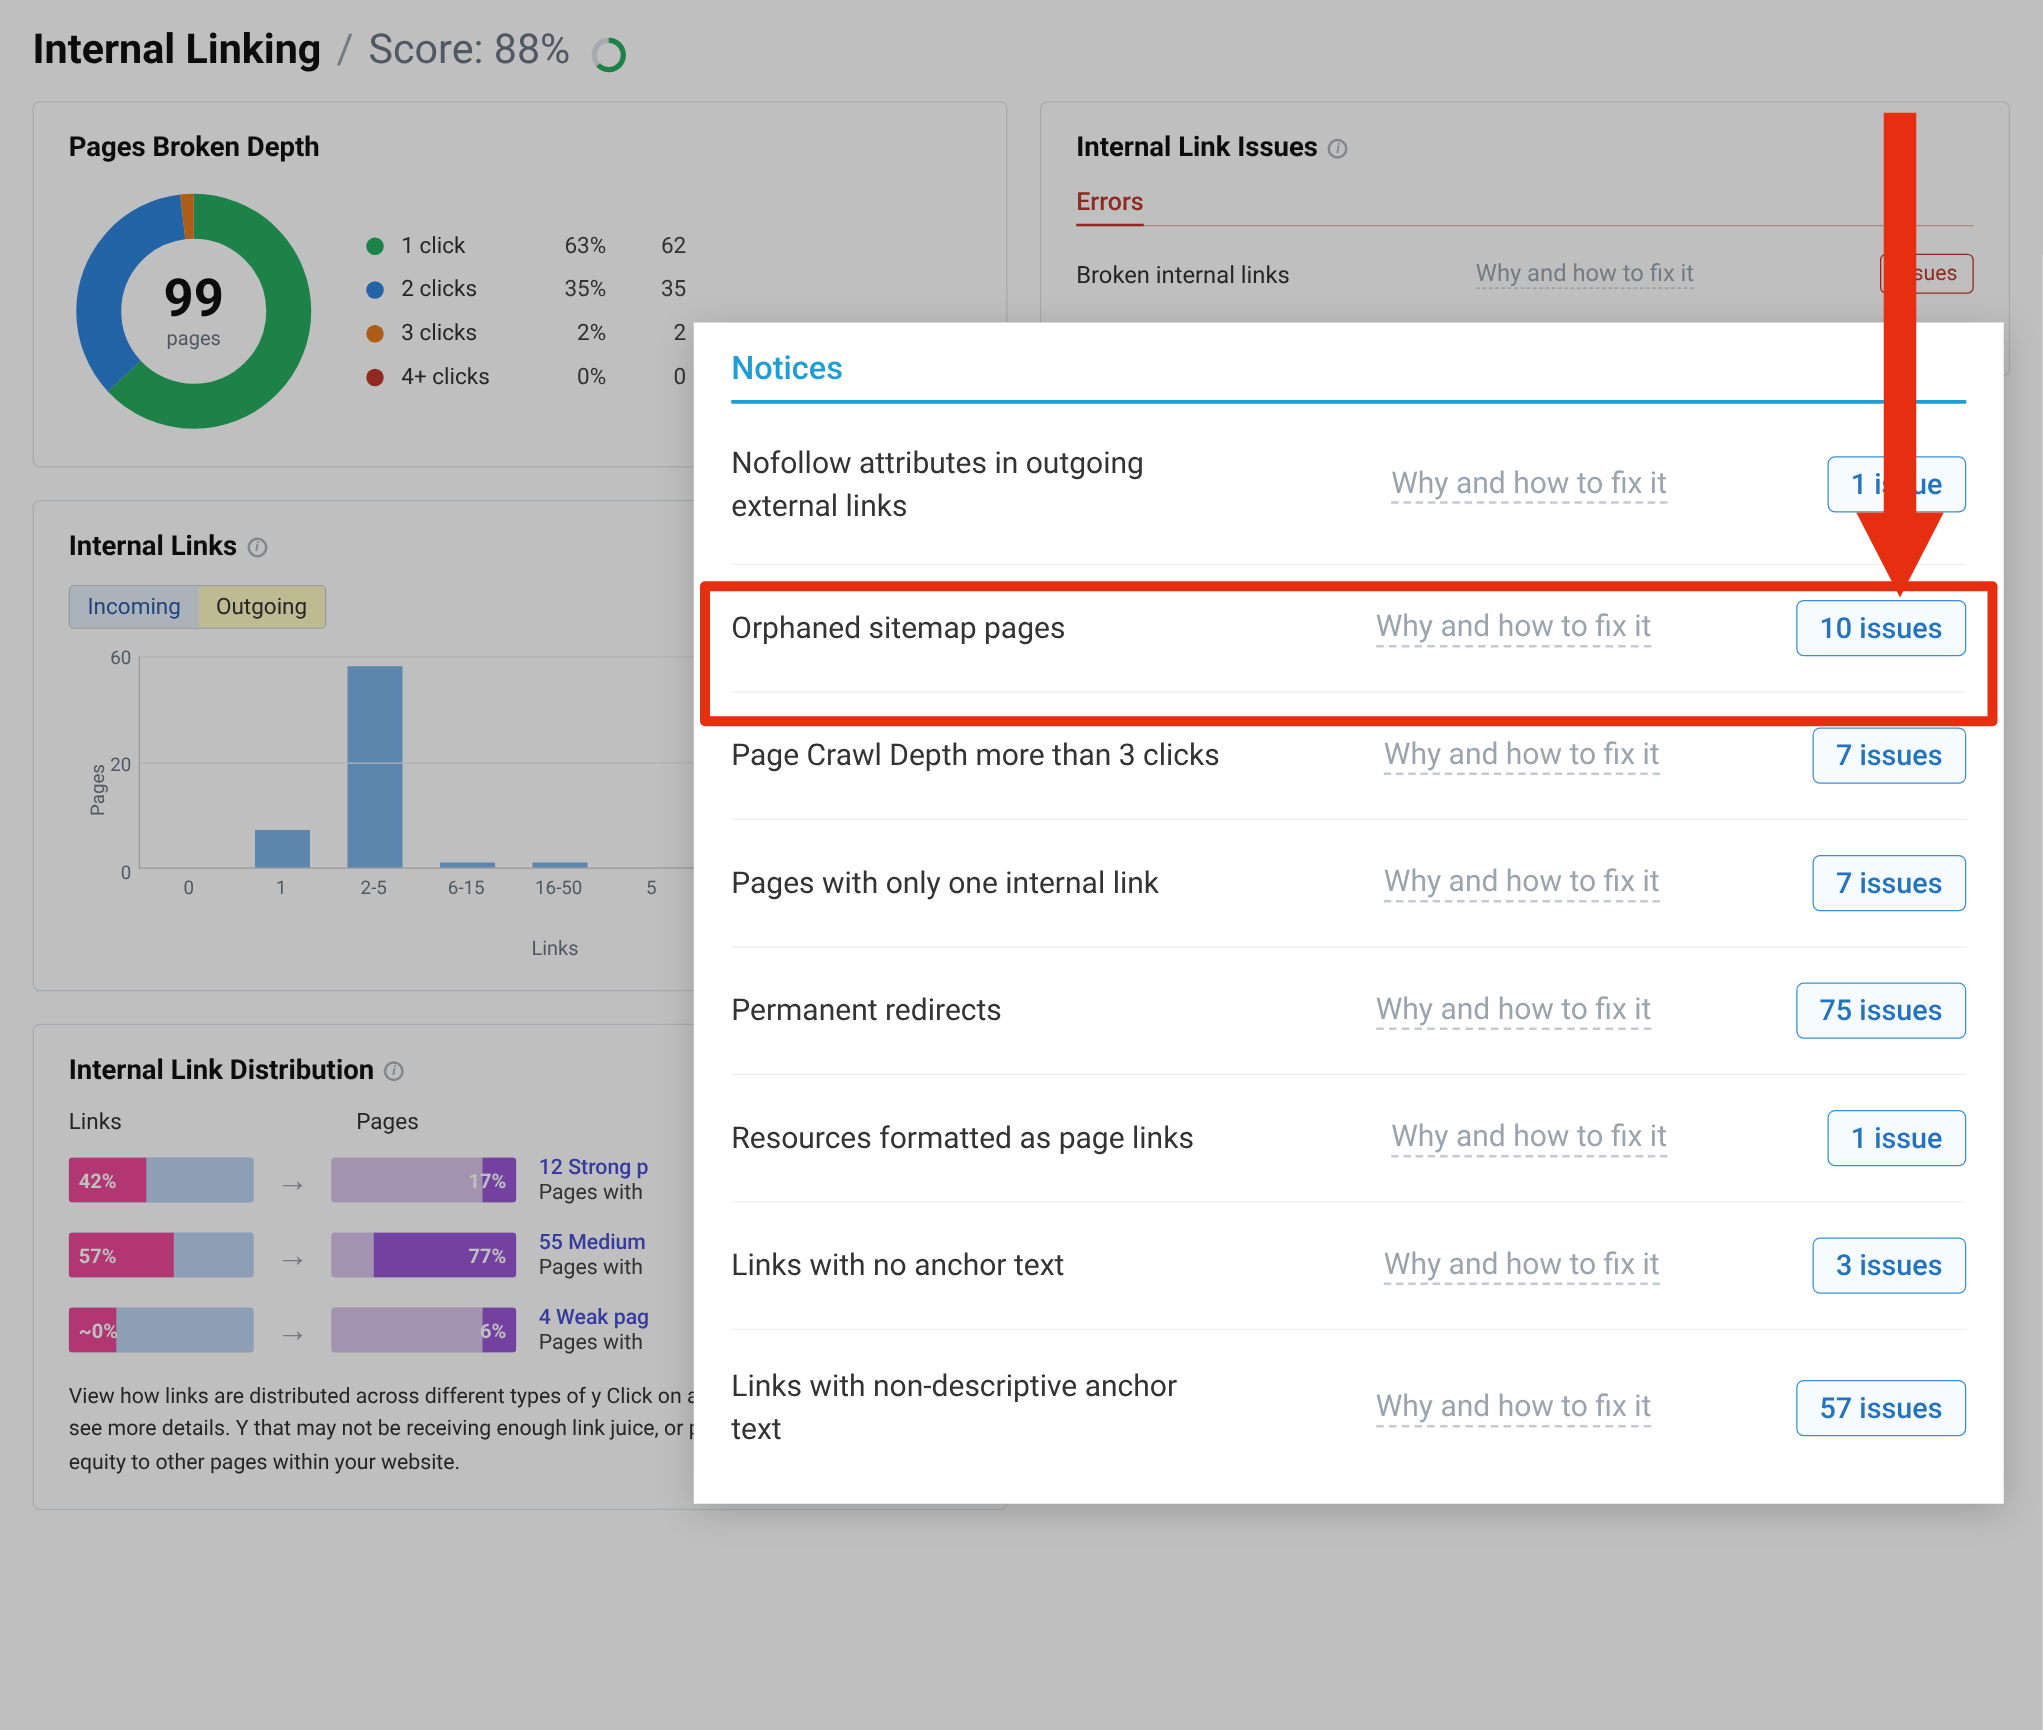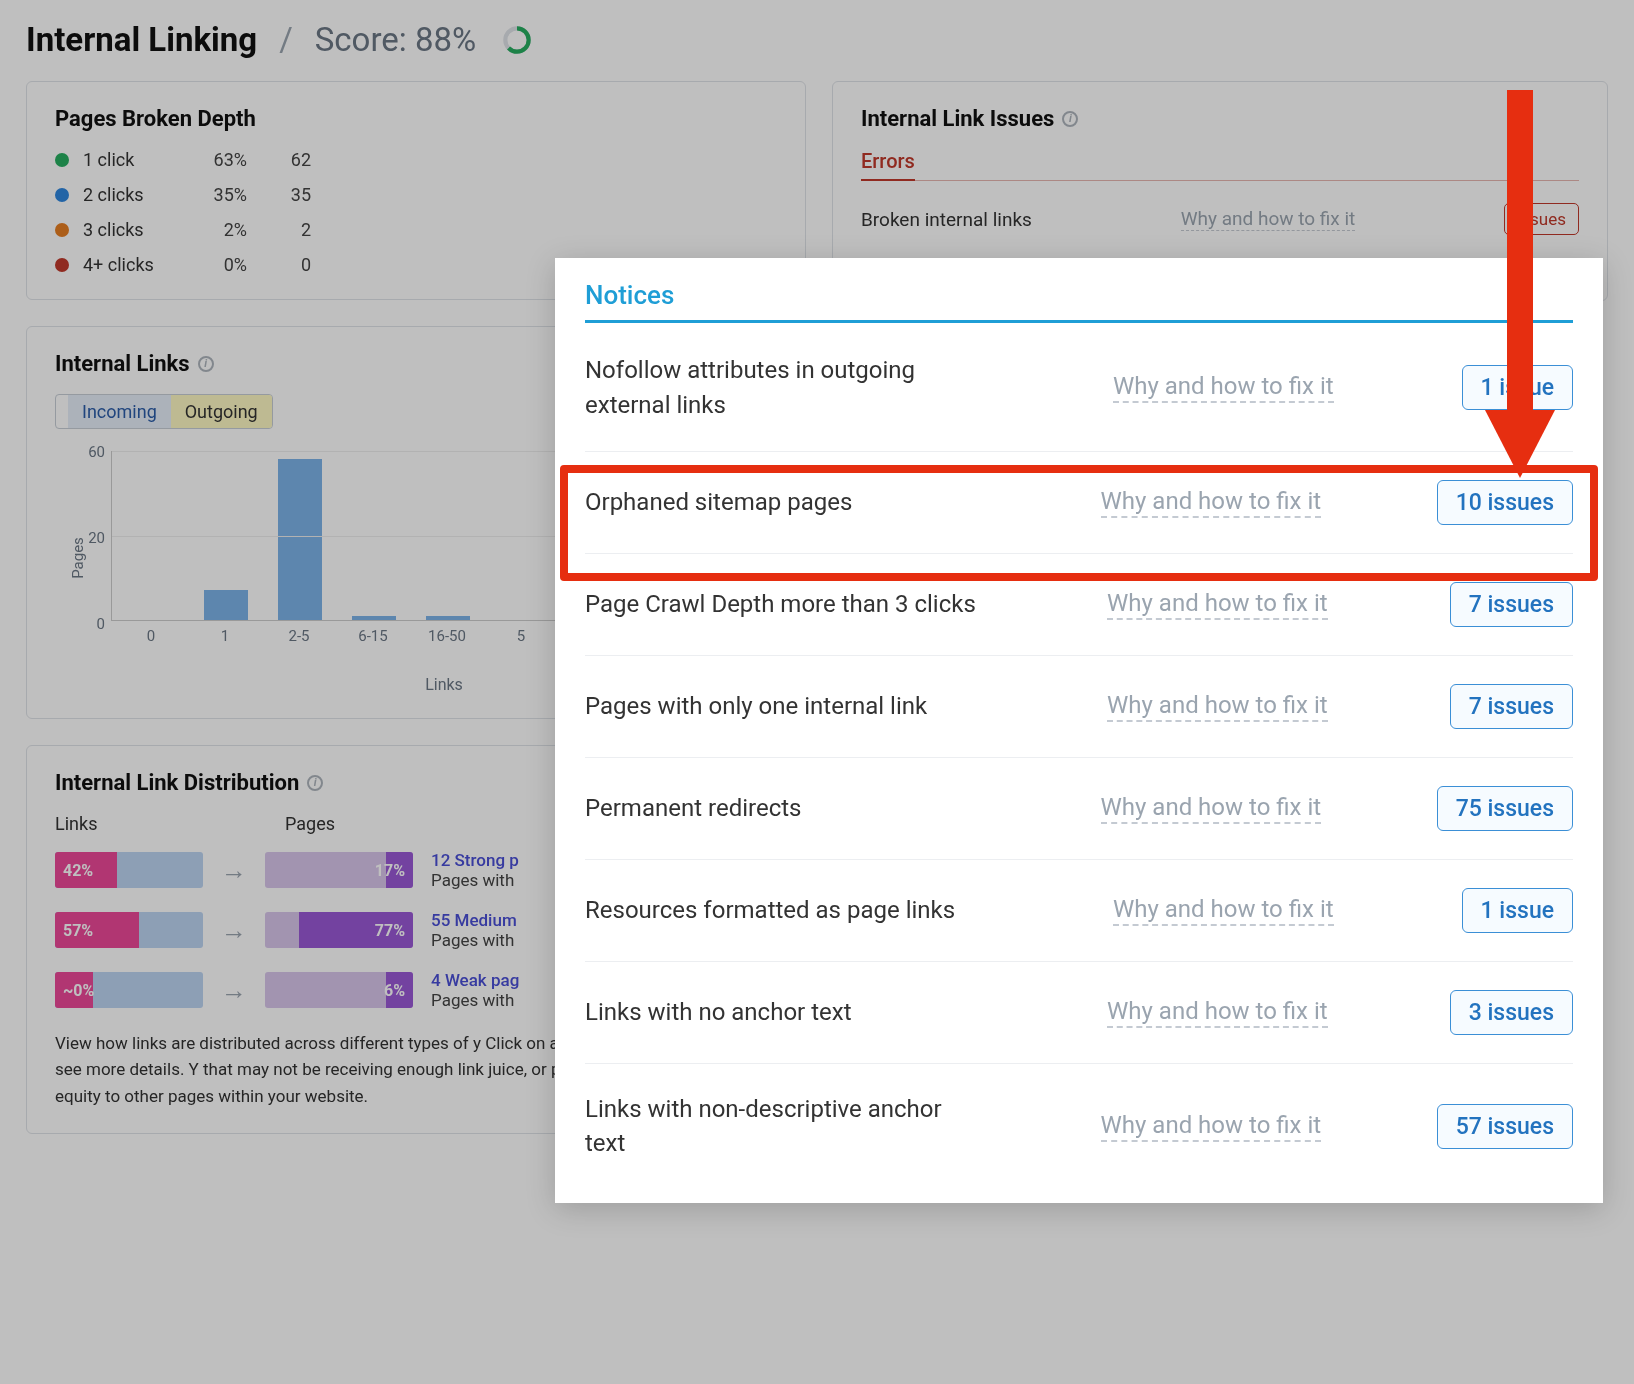--- a/index.html
+++ b/index.html
@@ -2,21 +2,21 @@
 <html><head>
 <meta charset="utf-8">
 <style>
   * { box-sizing: border-box; margin: 0; padding: 0; }
   body { font-family: -apple-system, BlinkMacSystemFont, "Segoe UI", Roboto, Arial, sans-serif; background: #fff; color: #333; width: 1634px; height: 1384px; position: relative; overflow: hidden; }
 
   .bg-wrap { position: absolute; inset: 0; padding: 20px 26px; }
   .dim-overlay { position: absolute; inset: 0; background: rgba(0,0,0,0.25); z-index: 4; }
 
   
-  .title-row { display: flex; align-items: center; gap: 22px; margin-bottom: 22px; }
+  .title-row { display: flex; align-items: flex-end; gap: 12px; margin-bottom: 22px; }
   .title-text { font-size: 33px; font-weight: 700; color: #111; }
   .title-sep { font-size: 33px; color: #9aa4af; font-weight: 400; }
   .title-score { font-size: 33px; color: #6b7785; font-weight: 400; }
   .score-ring { width: 30px; height: 30px; margin-left: 4px; }
 
   .cols { display: flex; gap: 26px; }
   .col-left { width: 780px; display: flex; flex-direction: column; gap: 26px; }
   .col-right { flex: 1; }
 
   .card { border: 1px solid #dfe3e8; border-radius: 6px; background: #fff; padding: 24px 28px; }
@@ -31,21 +31,21 @@
   .donut-num { font-size: 42px; font-weight: 700; color: #111; line-height: 1; }
   .donut-sub { font-size: 16px; color: #6b7785; }
   .legend { display: flex; flex-direction: column; gap: 14px; font-size: 18px; color: #333; }
   .legend-row { display: flex; align-items: center; gap: 14px; }
   .dot { width: 14px; height: 14px; border-radius: 50%; }
   .legend-label { width: 90px; }
   .legend-pct { width: 60px; color: #444; text-align: right; }
   .legend-cnt { width: 50px; color: #444; text-align: right; }
 
   
-  .tabs { display: inline-flex; border: 1px solid #c7ced6; border-radius: 4px; overflow: hidden; font-size: 18px; margin-bottom: 14px; padding-left: 12px; }
+  .tabs { display: inline-flex; border: 1px solid #c7ced6; border-radius: 4px; overflow: hidden; font-size: 18px; margin-bottom: 14px; }
   .tab { padding: 6px 14px; background: #fef9c3; color: #333; }
   .tab.active { background: #e6eef8; color: #2b5ca8; }
   .mini-chart { position: relative; height: 230px; padding: 8px 0 0 56px; }
   .y-axis-lbl { position: absolute; left: 2px; top: 50%; transform: translateY(-50%) rotate(-90deg); font-size: 15px; color: #6b7785; }
   .y-ticks { position: absolute; left: 22px; top: 0; bottom: 40px; width: 28px; display: flex; flex-direction: column; justify-content: space-between; font-size: 15px; color: #6b7785; text-align: right; }
   .chart-area { position: relative; height: 170px; border-left: 1px solid #ccc; border-bottom: 1px solid #ccc; display: flex; align-items: flex-end; gap: 30px; padding: 0 18px; }
   .grid-line { position: absolute; left: 0; right: 0; border-top: 1px solid #eee; }
   .bar { width: 44px; background: #7db3e8; }
   .x-ticks { display: flex; gap: 30px; padding: 6px 18px 0 18px; font-size: 15px; color: #6b7785; }
   .x-tick { width: 44px; text-align: center; }
@@ -109,20 +109,31 @@
     </svg>
   </div>
 
   <div class="cols">
 
     <div class="col-left">
 
       <div class="card">
         <div class="card-title">Pages Broken Depth</div>
         <div class="depth-body">
+          <div class="donut-wrap">
+            <svg viewBox="0 0 100 100" width="200" height="200">
+              <circle cx="50" cy="50" r="38" fill="none" stroke="#27ae60" stroke-width="18" stroke-dasharray="150.3 238.8" transform="rotate(-90 50 50)"></circle>
+              <circle cx="50" cy="50" r="38" fill="none" stroke="#2e86de" stroke-width="18" stroke-dasharray="83.6 238.8" stroke-dashoffset="-150.3" transform="rotate(-90 50 50)"></circle>
+              <circle cx="50" cy="50" r="38" fill="none" stroke="#e67e22" stroke-width="18" stroke-dasharray="4.9 238.8" stroke-dashoffset="-233.9" transform="rotate(-90 50 50)"></circle>
+            </svg>
+            <div class="donut-center">
+              <div class="donut-num">99</div>
+              <div class="donut-sub">pages</div>
+            </div>
+          </div>
           <div class="legend" id="depth-legend">
               <div class="legend-row">
                 <span class="dot" style="background:#27ae60"></span>
                 <span class="legend-label">1 click</span>
                 <span class="legend-pct">63%</span>
                 <span class="legend-cnt">62</span>
               </div>
               <div class="legend-row">
                 <span class="dot" style="background:#2e86de"></span>
                 <span class="legend-label">2 clicks</span>

